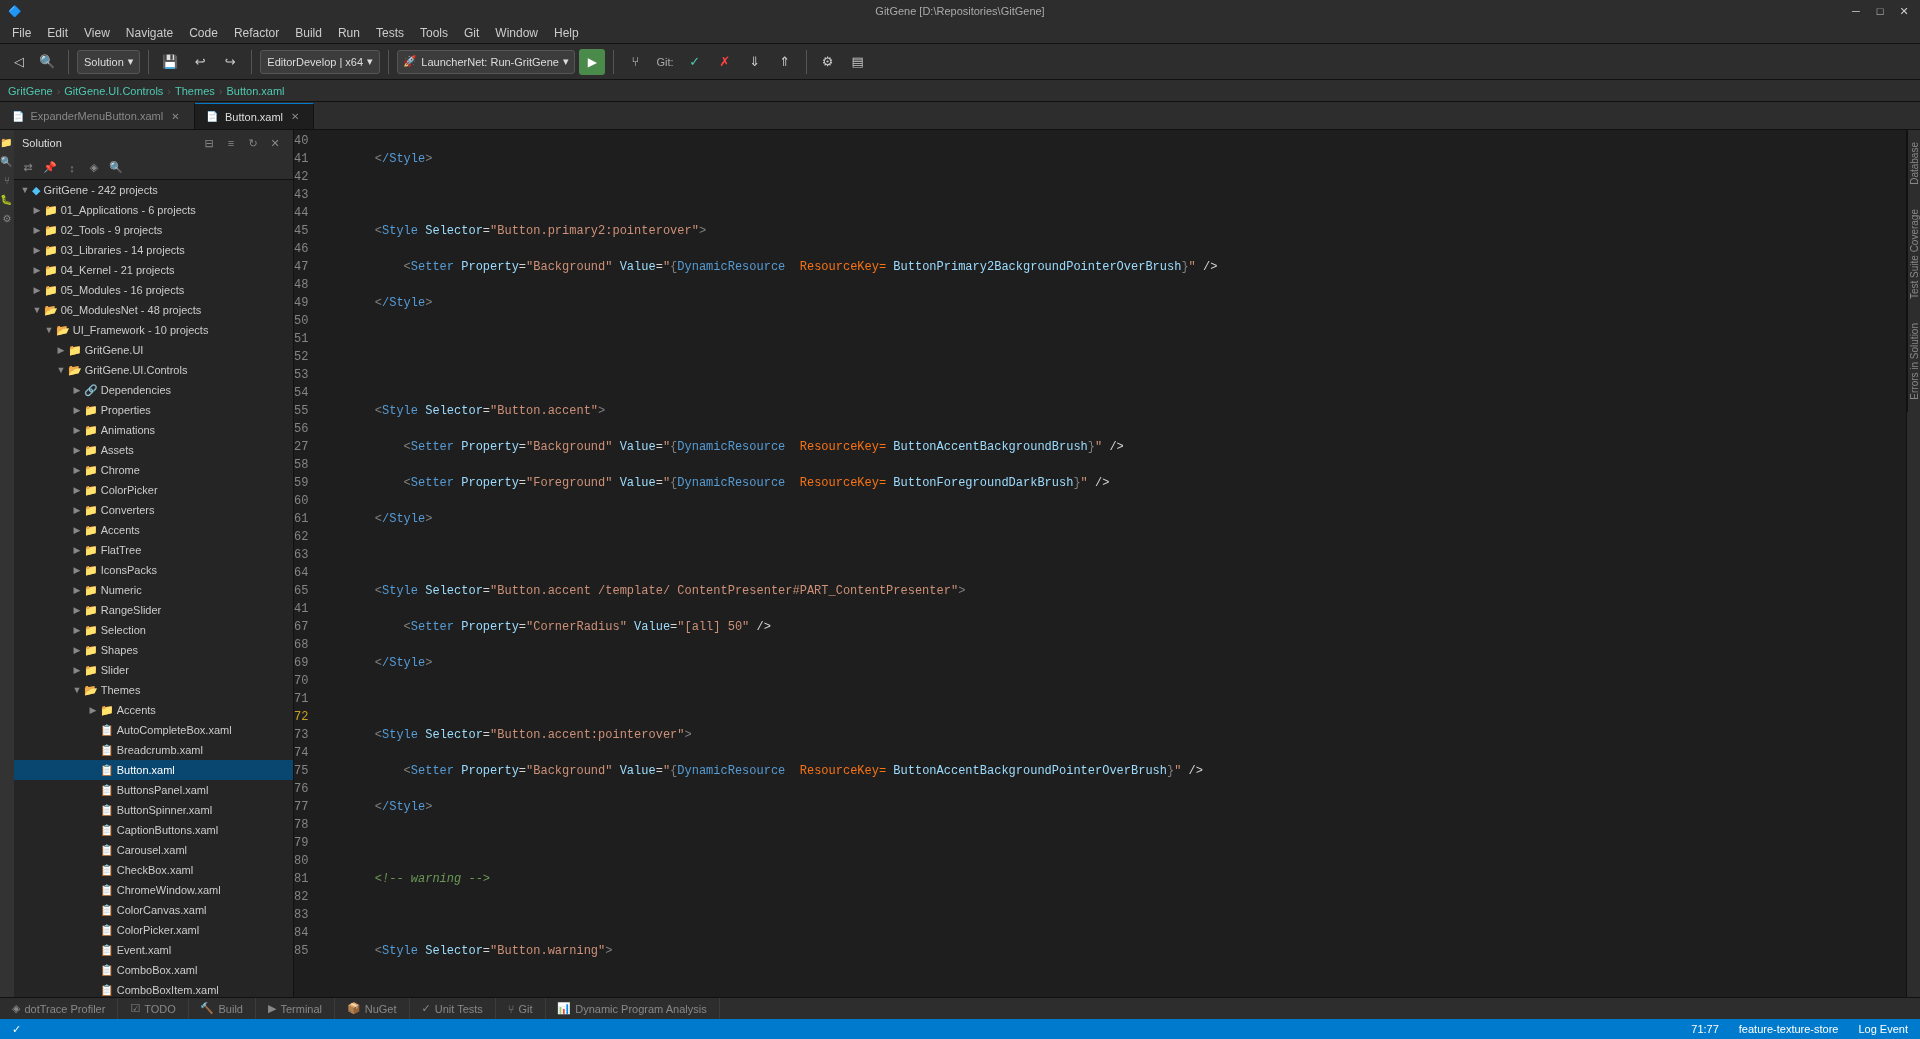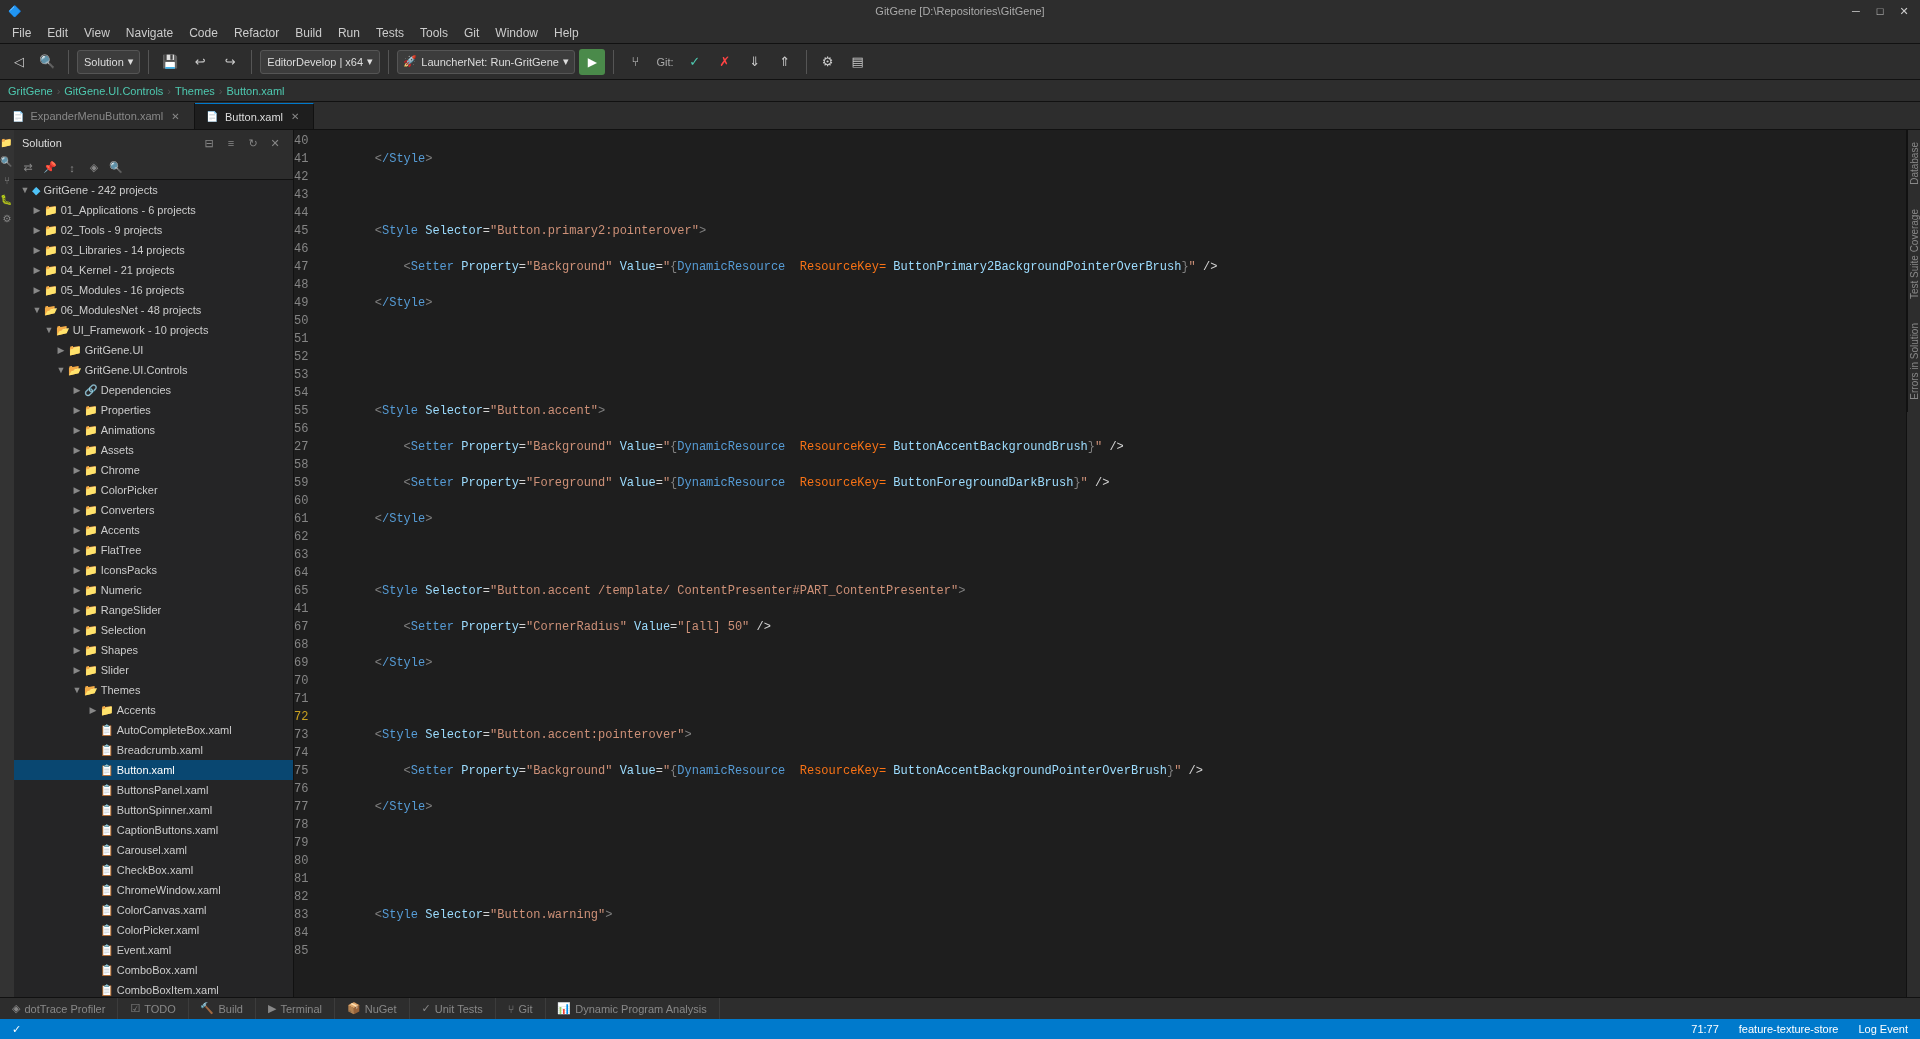--- a/index.html
+++ b/index.html
@@ -830,20 +830,21 @@
 <span class="code-line">    <span class="xml-bracket">&lt;</span><span class="xml-tag">/Style</span><span class="xml-bracket">&gt;</span></span>
 <span class="code-line"> </span>
 <span class="code-line">    <span class="xml-bracket">&lt;</span><span class="xml-tag">Style</span> <span class="xml-attr">Selector</span>=<span class="xml-value">"Button.accent /template/ ContentPresenter#PART_ContentPresenter"</span><span class="xml-bracket">&gt;</span></span>
 <span class="code-line">        <span class="xml-bracket">&lt;</span><span class="xml-tag">Setter</span> <span class="xml-attr">Property</span>=<span class="xml-value">"CornerRadius"</span> <span class="xml-attr">Value</span>=<span class="xml-value">"[all] 50"</span> /&gt;</span>
 <span class="code-line">    <span class="xml-bracket">&lt;</span><span class="xml-tag">/Style</span><span class="xml-bracket">&gt;</span></span>
 <span class="code-line"> </span>
 <span class="code-line">    <span class="xml-bracket">&lt;</span><span class="xml-tag">Style</span> <span class="xml-attr">Selector</span>=<span class="xml-value">"Button.accent:pointerover"</span><span class="xml-bracket">&gt;</span></span>
 <span class="code-line">        <span class="xml-bracket">&lt;</span><span class="xml-tag">Setter</span> <span class="xml-attr">Property</span>=<span class="xml-value">"Background"</span> <span class="xml-attr">Value</span>=<span class="xml-value">"</span><span class="xml-bracket">{</span><span class="xml-tag">DynamicResource</span>  <span class="dynamic-res">ResourceKey=</span> <span class="res-key">ButtonAccentBackgroundPointerOverBrush</span><span class="xml-bracket">}</span><span class="xml-value">"</span> /&gt;</span>
 <span class="code-line">    <span class="xml-bracket">&lt;</span><span class="xml-tag">/Style</span><span class="xml-bracket">&gt;</span></span>
 <span class="code-line"> </span>
+<span class="code-line">    <span class="xml-comment">&lt;!-- warning --&gt;</span></span>
 <span class="code-line"> </span>
 <span class="code-line">    <span class="xml-bracket">&lt;</span><span class="xml-tag">Style</span> <span class="xml-attr">Selector</span>=<span class="xml-value">"Button.warning"</span><span class="xml-bracket">&gt;</span></span>
 
 
 
 
 
 
 
 

